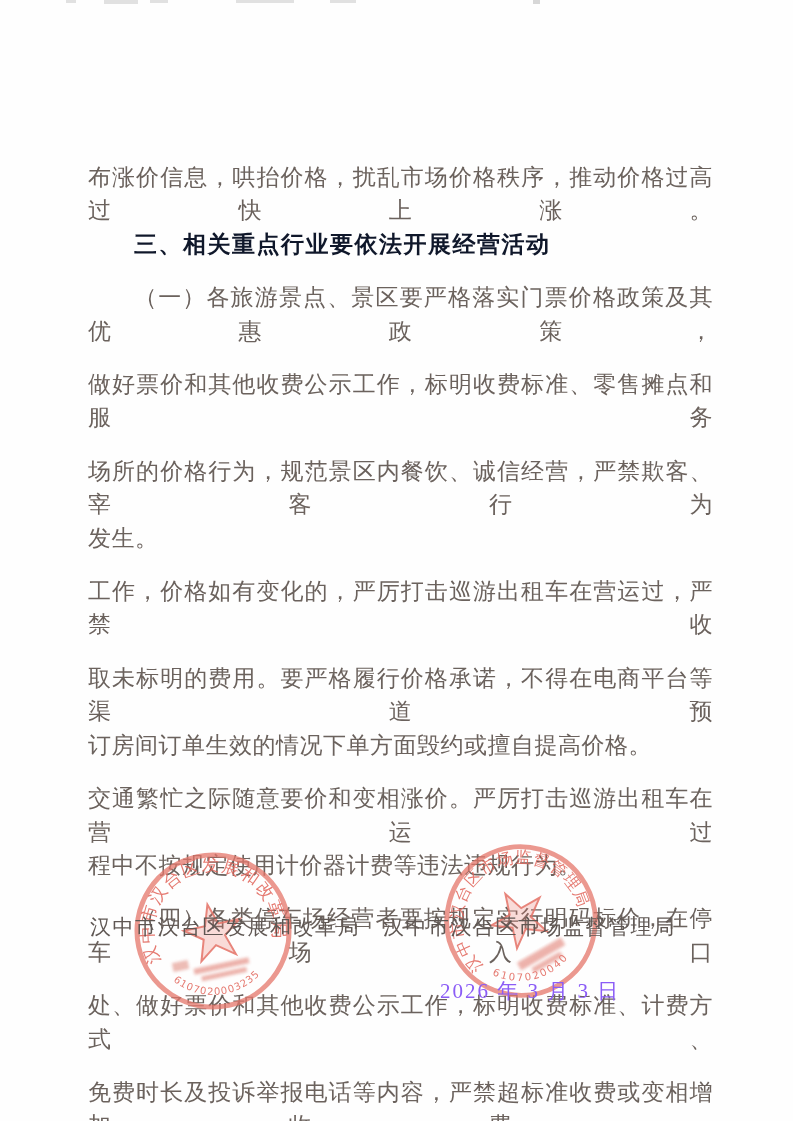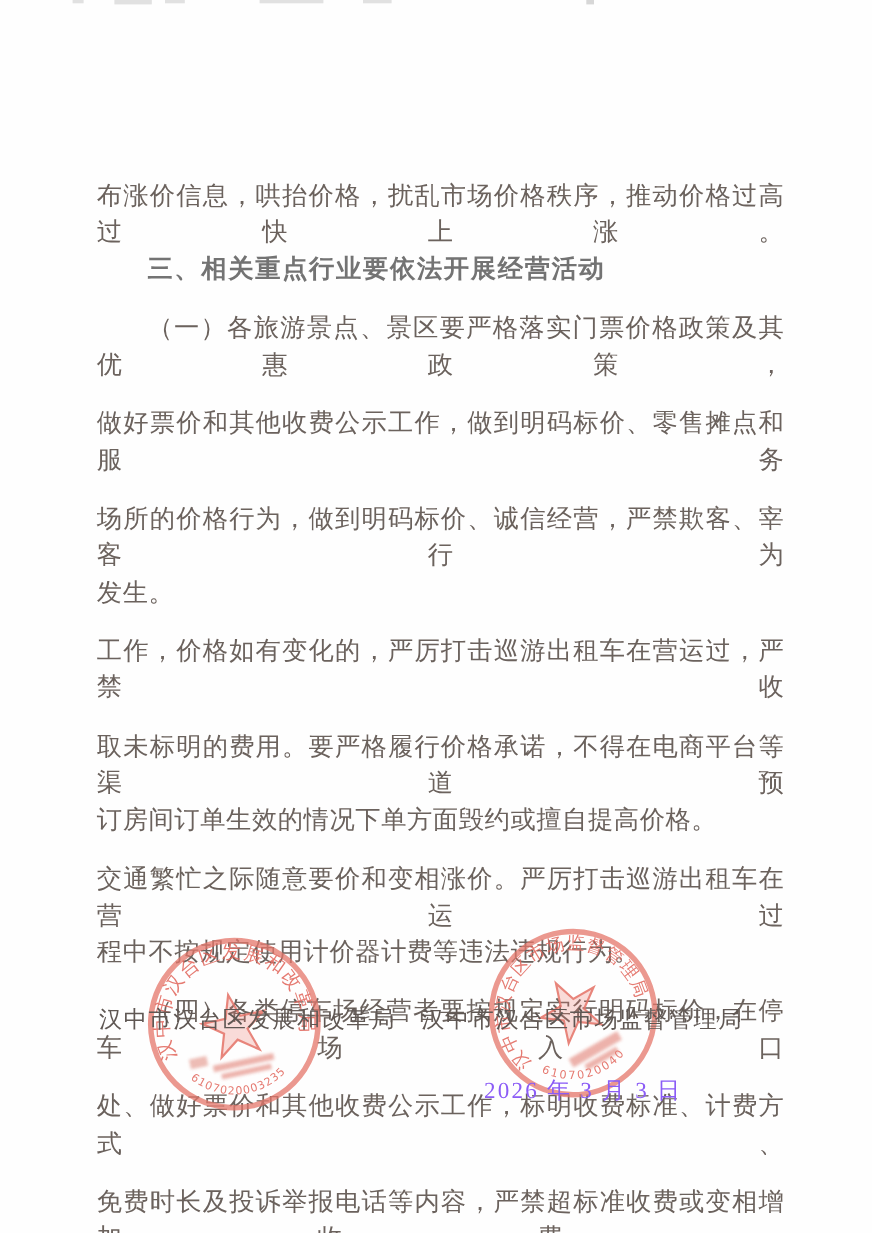--- a/index.html
+++ b/index.html
@@ -21,21 +21,21 @@
     font-size:23px;line-height:33.4px;
     color:#6b625d;
     letter-spacing:.5px;
     text-align:left;
   }
   .line{white-space:nowrap;}
   .line.fill{white-space:normal;text-align:justify;text-align-last:justify;margin-top:20px;}
   .line.indent{text-indent:2em;}
   .line.heading{
     font-family:"Liberation Sans","DejaVu Sans",sans-serif;
-    font-weight:bold;color:#737373;letter-spacing:1.5px;
+    font-weight:bold;color:#0f172a;letter-spacing:1.5px;
   }
 
   .sig-name{
     position:absolute;
     font-size:21px;color:#5f5753;letter-spacing:1.5px;
     z-index:3;white-space:nowrap;
   }
   .sig-left{left:90px;top:913px;}
   .sig-right{left:383px;top:913px;}
   .sig-date{
@@ -57,22 +57,22 @@
   <div class="scan-artifact" style="left:104px;top:0;width:34px;height:4px;"></div>
   <div class="scan-artifact" style="left:150px;top:0;width:18px;height:3px;"></div>
   <div class="scan-artifact" style="left:236px;top:0;width:58px;height:3px;"></div>
   <div class="scan-artifact" style="left:330px;top:0;width:26px;height:3px;"></div>
   <div class="scan-artifact" style="left:533px;top:0;width:7px;height:4px;opacity:.75;"></div>
 
   <div class="body-text">
     <div class="line fill">布涨价信息，哄抬价格，扰乱市场价格秩序，推动价格过高过快上涨。</div>
     <div class="line indent heading">三、相关重点行业要依法开展经营活动</div>
     <div class="line indent fill">（一）各旅游景点、景区要严格落实门票价格政策及其优惠政策，</div>
-    <div class="line fill">做好票价和其他收费公示工作，做到明码标价、零售摊点和服务</div>
-    <div class="line fill">场所的价格行为，做到明码标价、诚信经营，严禁欺客、宰客行为</div>
+    <div class="line fill">做好票价和其他收费公示工作，标明收费标准、零售摊点和服务</div>
+    <div class="line fill">场所的价格行为，规范景区内餐饮、诚信经营，严禁欺客、宰客行为</div>
     <div class="line">发生。</div>
     <div class="line fill">工作，价格如有变化的，严厉打击巡游出租车在营运过，严禁收</div>
     <div class="line fill">取未标明的费用。要严格履行价格承诺，不得在电商平台等渠道预</div>
     <div class="line">订房间订单生效的情况下单方面毁约或擅自提高价格。</div>
     <div class="line fill">交通繁忙之际随意要价和变相涨价。严厉打击巡游出租车在营运过</div>
     <div class="line">程中不按规定使用计价器计费等违法违规行为。</div>
     <div class="line indent fill">（四）各类停车场经营者要按规定实行明码标价，在停车场入口</div>
     <div class="line fill">处、做好票价和其他收费公示工作，标明收费标准、计费方式、</div>
     <div class="line fill">免费时长及投诉举报电话等内容，严禁超标准收费或变相增加收费。</div>
 

